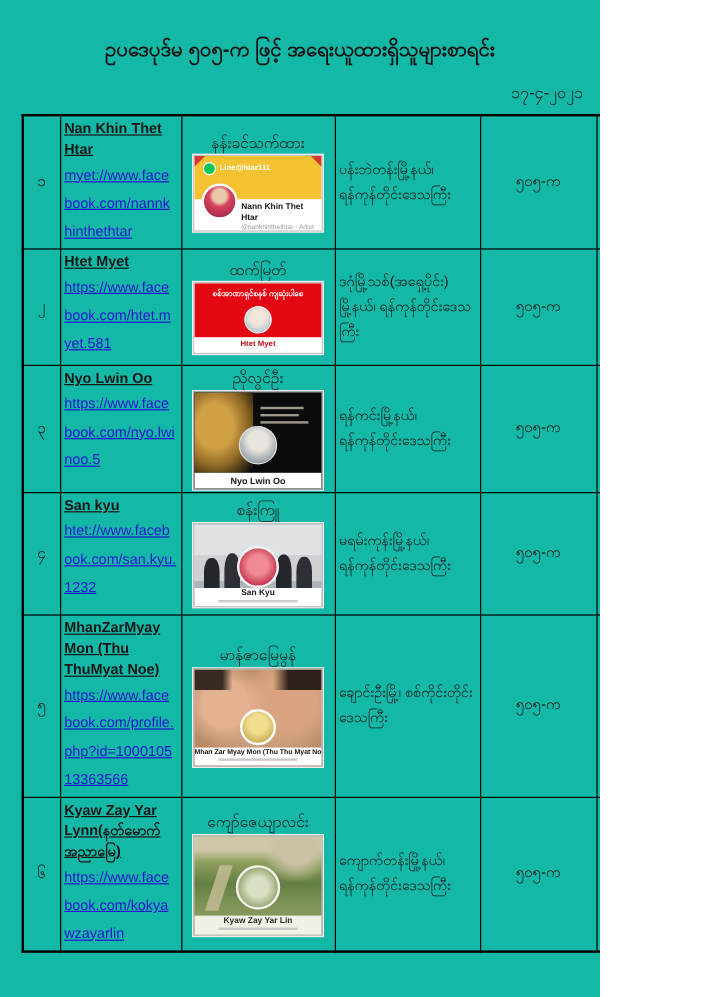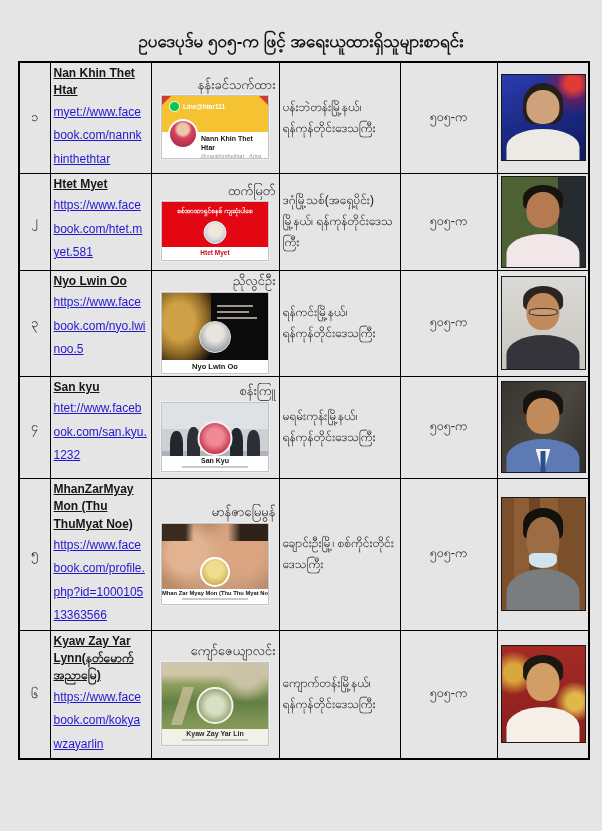--- a/index.html
+++ b/index.html
@@ -1,33 +1,33 @@
 <!DOCTYPE html>
 <html><head>
 <meta charset="utf-8">
 <style>
   html,body{margin:0;padding:0;background:#fff;}
   body{font-family:"Liberation Sans","DejaVu Sans",sans-serif;color:#111;}
-  .page{width:602px;height:831px;background:#e5e5e5;overflow:hidden;position:relative;}
+  .page{width:500px;height:831px;background:#14b8a6;overflow:hidden;position:relative;}
   .title{margin:30px 10px 0;text-align:center;font-size:17px;font-weight:bold;color:#151515;}
   .date{margin:14px 14px 0 0;text-align:right;font-size:13.5px;color:#151515;}
 
   table.grid{border-collapse:collapse;table-layout:fixed;margin:6px 0 0 18px;width:570px;border:2px solid #000;}
   table.grid th,table.grid td{border:1px solid #000;padding:2px 3px;overflow:hidden;}
   th{font-size:12.5px;font-weight:bold;line-height:1.45;text-align:center;vertical-align:middle;}
   tr.hdr{height:47px;}
   tr.r1{height:108px;} tr.r2{height:97px;} tr.r3{height:104px;}
   tr.r4{height:102px;} tr.r5{height:137px;} tr.r6{height:125px;}
 
   td.c-no{font-size:13px;text-align:center;vertical-align:middle;}
   td.c-name{vertical-align:top;padding:5px 4px;}
   .acc-name{font-size:12px;font-weight:600;line-height:1.45;color:#161616;text-decoration:underline;}
   .acc-link{display:block;font-size:12px;color:#2316cf;text-decoration:underline;word-break:break-all;line-height:1.95;margin-top:1px;cursor:pointer;}
   td.c-profile{vertical-align:middle;text-align:center;padding:2px 1px;}
-  .profile-title{font-size:13px;color:#1c1c1c;margin-bottom:2px;line-height:1.3;text-align:right;}
+  .profile-title{font-size:13px;color:#1c1c1c;margin-bottom:2px;line-height:1.3;}
   td.c-addr{font-size:12px;line-height:1.75;padding:4px 6px;vertical-align:middle;color:#161616;}
   td.c-sec{font-size:12.5px;text-align:center;vertical-align:middle;color:#161616;}
   td.c-photo{vertical-align:middle;text-align:center;padding:2px;}
 
   
   .card{width:106px;margin:0 auto;position:relative;overflow:hidden;background:#fff;border:1px solid #c4c4c4;box-shadow:0 0 0 1px #eee;text-align:left;}
   
   .card1{height:62px;}
   .c1-top{height:36px;background:#f5c232;position:relative;}
   .c1-top::before,.c1-top::after{content:"";position:absolute;top:0;width:0;height:0;border-top:9px solid #d03a30;}
@@ -108,20 +108,21 @@
   .p6{height:96px;--skin:#d29e66;--hair:#1d1712;--shirt:#f4f0e7;
       background:radial-gradient(circle at 14% 28%,#d8a83c 0 9%,transparent 22%),
                  radial-gradient(circle at 88% 58%,#e0b84a 0 9%,transparent 22%),
                  linear-gradient(#a42a24,#8a1f1c);}
 </style>
 </head>
 <body>
 
 <div class="page">
   <div class="title">ဥပဒေပုဒ်မ ၅၀၅-က ဖြင့် အရေးယူထားရှိသူများစာရင်း</div>
+  <div class="date">၁၇-၄-၂၀၂၁</div>
 
   <table class="grid">
     <colgroup>
       <col style="width:31px">
         <col style="width:101px">
         <col style="width:128px">
       <col style="width:121px">
         <col style="width:97px">
         <col style="width:92px">
     </colgroup>

